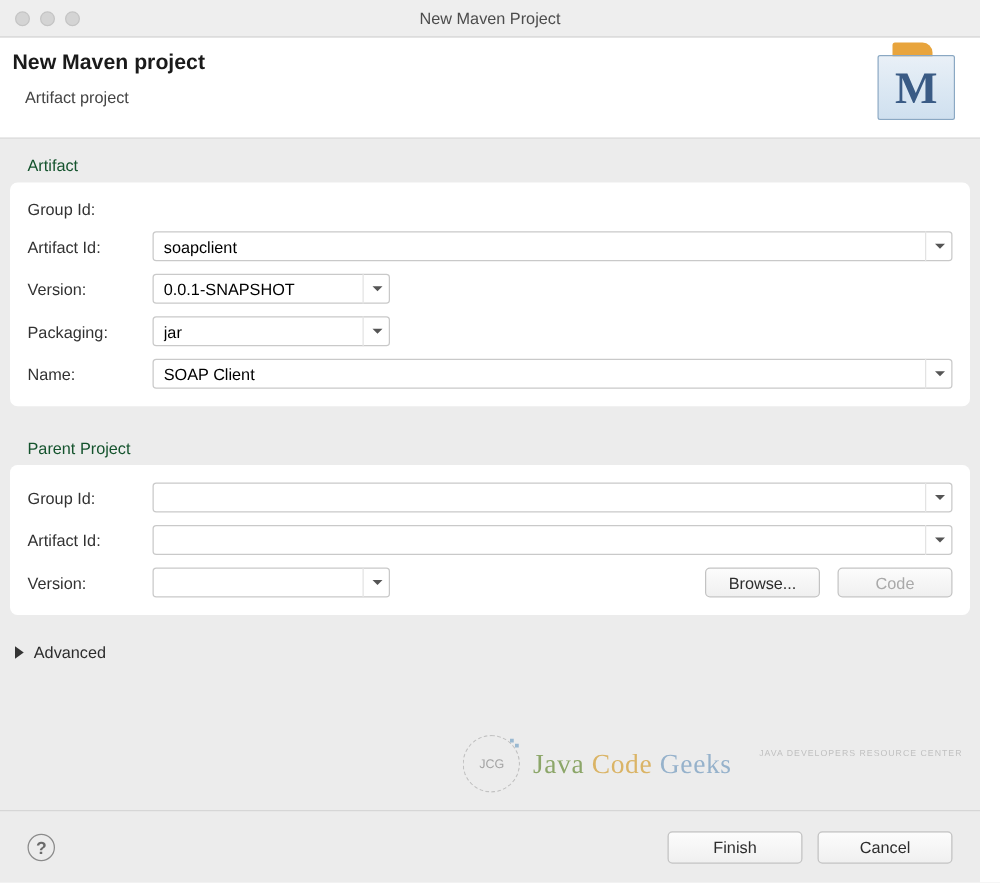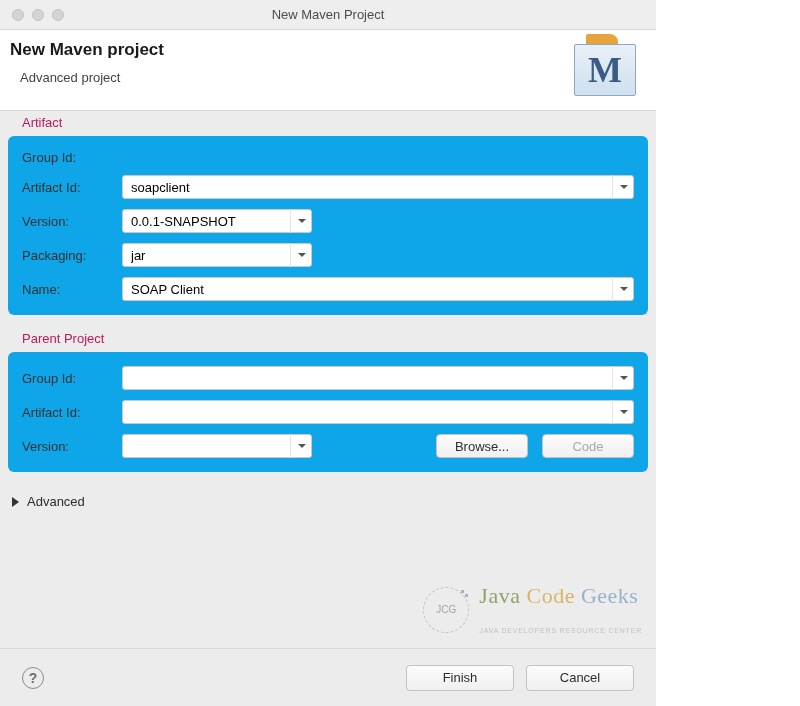--- a/index.html
+++ b/index.html
@@ -3,21 +3,21 @@
 <meta charset="utf-8">
 <style>
   * { box-sizing: border-box; }
   html, body {
     margin: 0; padding: 0;
     font-family: "Helvetica Neue", Arial, sans-serif;
     font-size: 13px;
     color: #2b2b2b;
   }
   .window {
-    width: 656px;
+    width: 784px;
     height: 706px;
     background: #ececec;
     display: flex;
     flex-direction: column;
     position: relative;
     overflow: hidden;
   }
 
   
   .titlebar {
@@ -58,24 +58,24 @@
   .header-icon .box {
     position:absolute; top:4px; left:0; right:0; bottom:0;
     background:linear-gradient(#e9f0f7,#cfe0ef); border:1px solid #8aa8c3; border-radius:2px;
     display:flex; align-items:center; justify-content:center;
   }
   .header-icon .box span { font-size:36px; font-weight:bold; color:#3a5b85; font-family:Georgia,serif;}
 
   
   .content { flex:1; padding:0; overflow:hidden; }
   .section-label {
-    font-size:13px; color:#be185d; padding:4px 0 6px 22px;
+    font-size:13px; color:#14532d; padding:14px 0 6px 22px;
   }
   .group {
-    background:#0ea5e9;
+    background:#ffffff;
     border-radius:6px;
     margin:0 8px 12px 8px;
     padding:14px 14px 14px 14px;
   }
   .row {
     display:flex; align-items:center; margin-bottom:10px; gap:8px;
   }
   .row:last-child { margin-bottom:0; }
   .label {
     width:92px; font-size:13px; color:#323232;
@@ -133,21 +133,21 @@
     position:absolute; right:14px; bottom:72px;
     display:flex; align-items:center; gap:10px; opacity:0.75;
   }
   .wm-logo {
     width:46px;height:46px;border:1px dashed #b4b4b4;border-radius:50%;
     display:flex;align-items:center;justify-content:center;color:#8a8a8a;font-size:10px;
     position:relative;
   }
   .wm-logo .d1 { position:absolute; top:2px; right:4px; width:3px;height:3px;background:#7fa8c9;}
   .wm-logo .d2 { position:absolute; top:6px; right:0px; width:3px;height:3px;background:#7fa8c9;}
-  .wm-text { font-family:Georgia,serif; font-size:22px; letter-spacing:0.5px; display:flex; gap:22px; flex-direction:column; line-height:0.9;}
+  .wm-text { font-family:Georgia,serif; font-size:22px; letter-spacing:0.5px; display:flex; gap:22px; flex-direction:row; line-height:0.9;}
   .wm-text .main span.j { color:#6c8f3e; }
   .wm-text .main span.c { color:#d5a23a; }
   .wm-text .main span.g { color:#7a9fc1; }
   .wm-text .sub { font-size:7px; color:#b2b2b2; letter-spacing:0.8px; font-family:Arial, sans-serif;}
 
   
   .footer {
     height:58px; border-top:1px solid #d6d6d6; background:#ececec;
     display:flex; align-items:center; padding:0 22px; gap:16px;
   }
@@ -171,21 +171,21 @@
       <div class="dot"></div>
       <div class="dot"></div>
       <div class="dot"></div>
     </div>
     <div class="title">New Maven Project</div>
   </div>
 
   <div class="header">
     <div class="header-left">
       <div class="wizard-title">New Maven project</div>
-      <div class="wizard-subtitle">Advanced project</div>
+      <div class="wizard-subtitle">Artifact project</div>
     </div>
     <div class="header-icon">
       <div class="tab"></div>
       <div class="box">
           <span>M</span>
         </div>
     </div>
   </div>
 
   <div class="content">

